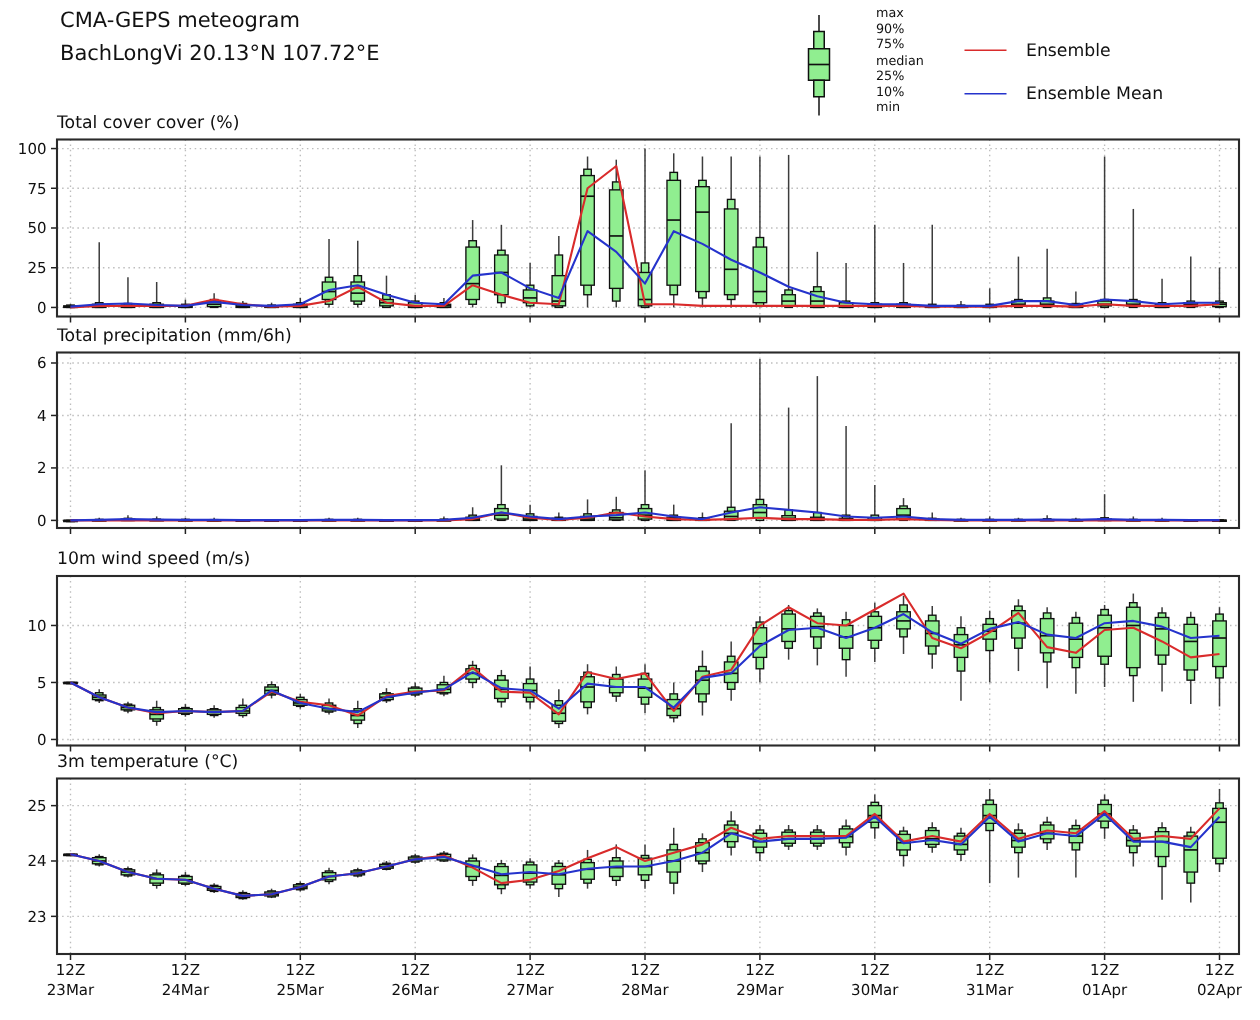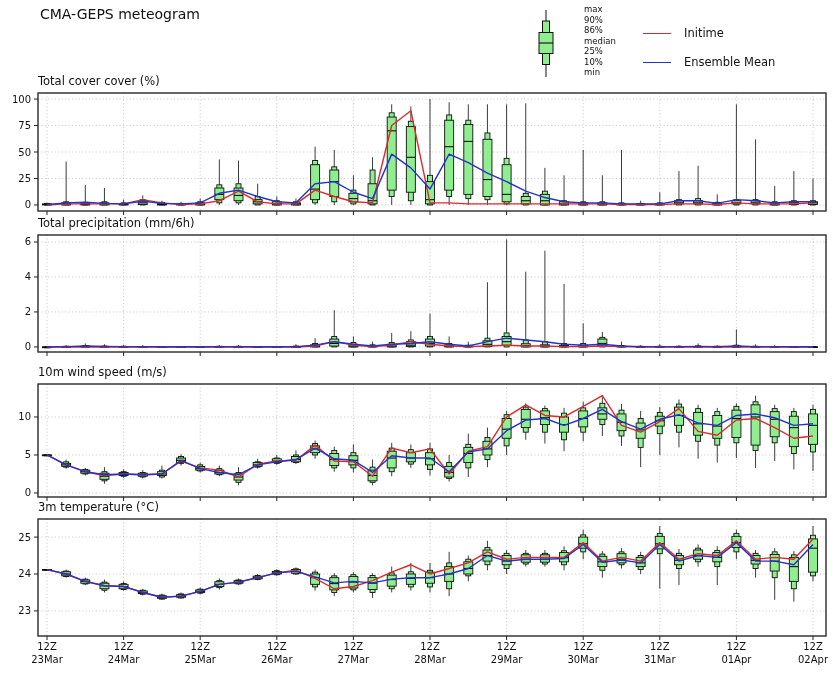--- a/index.html
+++ b/index.html
@@ -866,45 +866,46 @@
         <text x="659.8" y="650" class="xtick">12Z</text>
         <text x="659.8" y="663" class="xtick">31Mar</text>
         <text x="736.4" y="650" class="xtick">12Z</text>
         <text x="736.4" y="663" class="xtick">01Apr</text>
         <text x="813" y="650" class="xtick">12Z</text>
         <text x="813" y="663" class="xtick">02Apr</text>
       </g>
     </svg>
 
   <div class="hdr" style="top:6px">CMA-GEPS meteogram</div>
+  <div class="hdr" style="top:28px">BachLongVi 20.13°N 107.72°E</div>
 
   <div class="ptitle" style="top:74px">Total cover cover (%)</div>
   <div class="ptitle" style="top:216px">Total precipitation (mm/6h)</div>
   <div class="ptitle" style="top:365px">10m wind speed (m/s)</div>
   <div class="ptitle" style="top:500px">3m temperature (°C)</div>
 
   <svg class="legend-glyph" width="24" height="76">
     <line x1="10" y1="6" x2="10" y2="73" stroke="#101010" stroke-width="1"></line>
     <rect x="6.5" y="17" width="7" height="11.5" fill="#90ee90" stroke="#101010" stroke-width="1"></rect>
     <rect x="3" y="28.5" width="14" height="21" fill="#90ee90" stroke="#101010" stroke-width="1"></rect>
     <line x1="3" y1="39" x2="17" y2="39" stroke="#101010" stroke-width="1.1"></line>
     <rect x="6.5" y="49.5" width="7" height="11" fill="#90ee90" stroke="#101010" stroke-width="1"></rect>
   </svg>
   <div class="legend-col">
     <div>max</div>
     <div>90%</div>
-    <div>86%</div>
+    <div>75%</div>
     <div>median</div>
     <div>25%</div>
     <div>10%</div>
     <div>min</div>
   </div>
 
   <div class="lg-entry" style="left:643px;top:26px">
     <div class="lg-swatch" style="border-top-color: rgb(217, 43, 43);"></div>
-    <div class="lg-label">Initime</div>
+    <div class="lg-label">Ensemble</div>
   </div>
   <div class="lg-entry" style="left:643px;top:55px">
     <div class="lg-swatch" style="border-top-color: rgb(37, 51, 204);"></div>
     <div class="lg-label">Ensemble Mean</div>
   </div>
 
 </div>
 
 </body></html>

